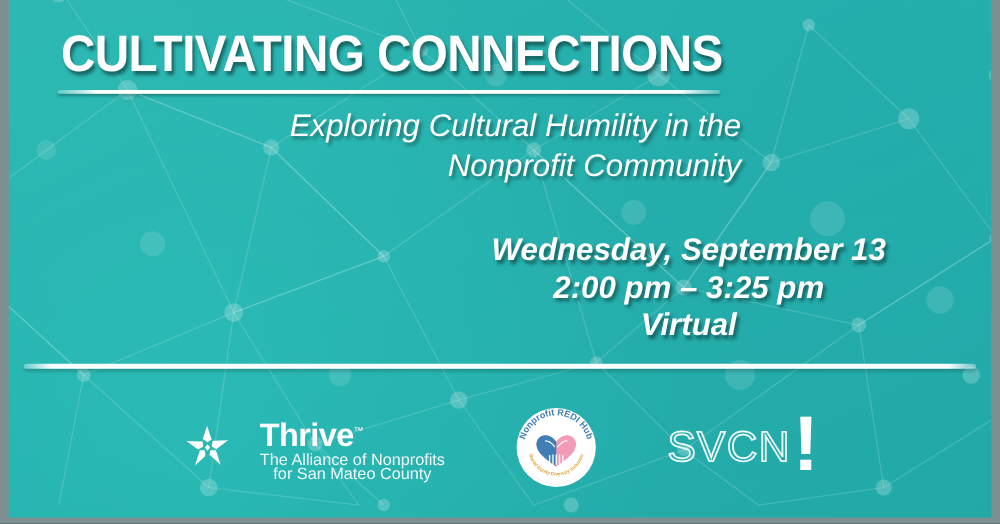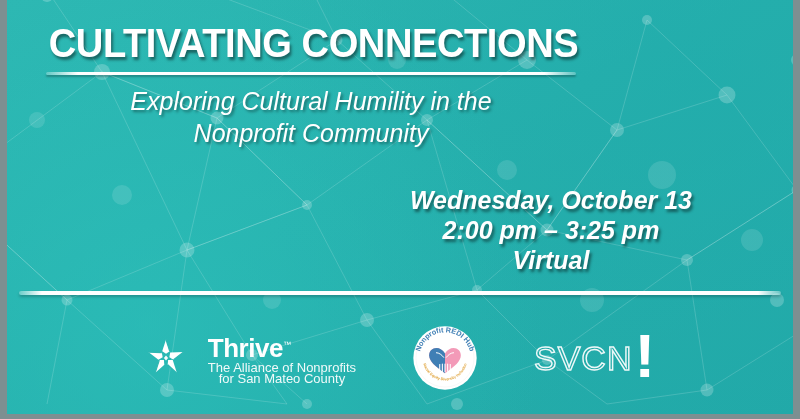--- a/index.html
+++ b/index.html
@@ -30,21 +30,21 @@
   #netlayer {
     position:absolute; inset:0;
     width:100%; height:100%;
     opacity:1;
     pointer-events:none;
   }
   
   .headline-block {
     position:absolute;
     left:0; top:20px; width:586px;
-    text-align:center;
+    text-align:right;
     padding-left:22px;
   }
   .title {
     font-family:"Liberation Sans", sans-serif;
     font-weight:700;
     font-size:41px;
     line-height:46px;
     letter-spacing:-0.5px;
     color:#ffffff;
     transform:scaleX(.93);
@@ -223,21 +223,21 @@
     <div class="headline-block">
       <div class="title">CULTIVATING CONNECTIONS</div>
       <div class="title-rule"></div>
       <div class="subtitle">
         <div>Exploring Cultural Humility in the</div>
         <div>Nonprofit Community</div>
       </div>
     </div>
 
     <div class="details">
-      <div>Wednesday, October 13</div>
+      <div>Wednesday, September 13</div>
       <div>2:00 pm – 3:25 pm</div>
       <div>Virtual</div>
     </div>
 
     <div class="divider"></div>
 
     <div class="logo-row">
 
       <div class="thrive">
         <svg width="42" height="42" viewBox="0 0 100 100">

